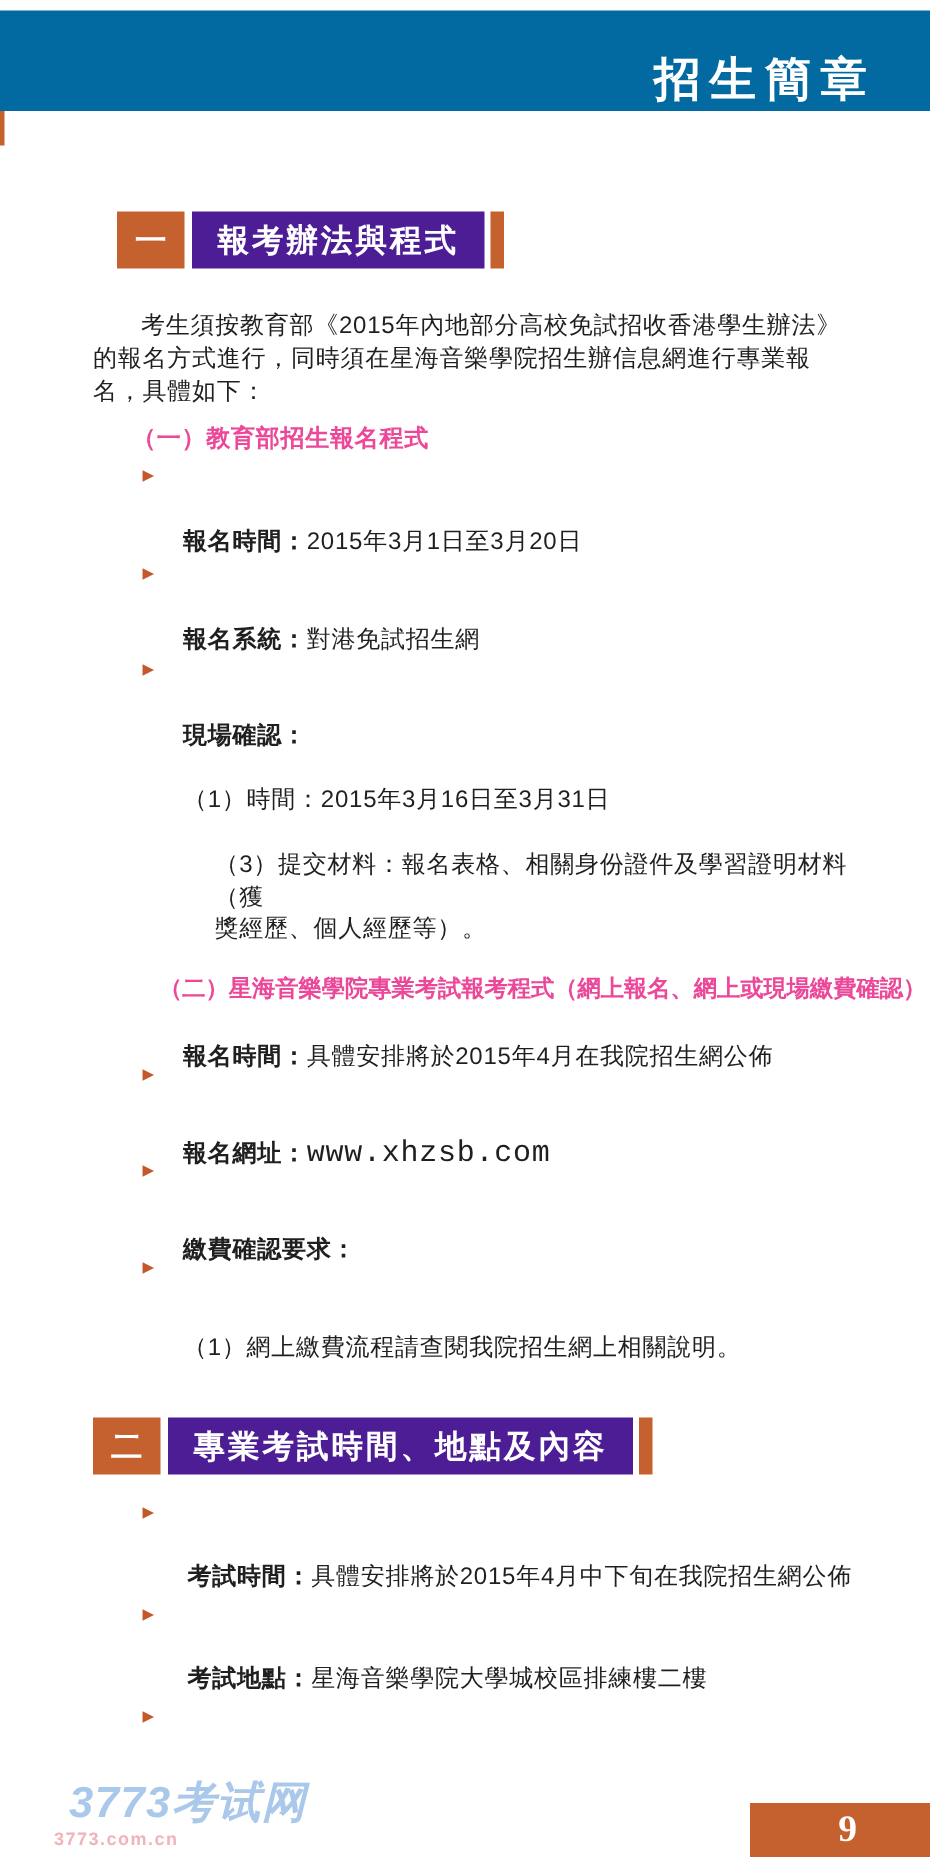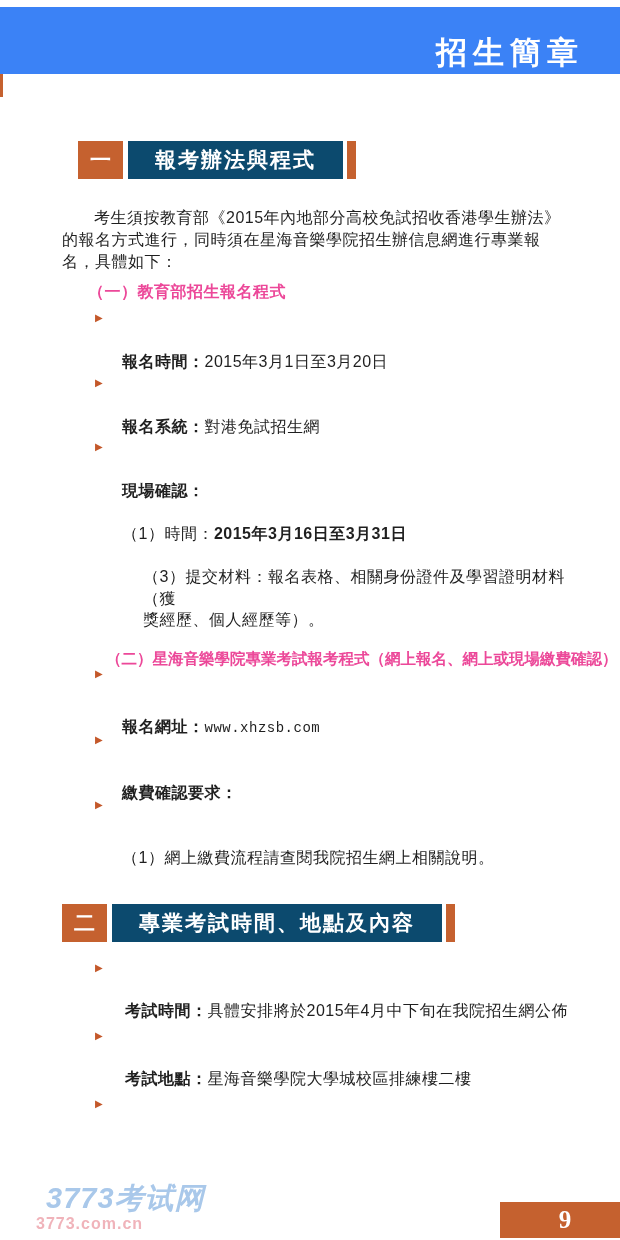--- a/index.html
+++ b/index.html
@@ -2,39 +2,39 @@
 <html><head>
 <meta charset="utf-8">
 <style>
   html,body{margin:0;padding:0;background:#fff;}
   .page{
     position:relative;width:620px;height:1240px;background:#ffffff;overflow:hidden;
     font-family:"Liberation Sans","DejaVu Sans",sans-serif;color:#1f1f1f;
   }
   
   .topbar{
-    margin-top:7px;height:67px;background:#3b82f6;
+    margin-top:7px;height:67px;background:#0369a1;
     display:flex;justify-content:flex-end;align-items:flex-end;
     padding-right:36px;box-sizing:border-box;
   }
   .topbar .doc-title{
     font-family:"Liberation Serif","DejaVu Serif",serif;
     font-weight:bold;color:#ffffff;font-size:31px;letter-spacing:6px;line-height:1;
     padding-bottom:6px;
   }
   .left-stub{position:absolute;left:0;top:74px;width:3px;height:23px;background:#c5612f;}
   
   .sec-header{display:flex;align-items:stretch;margin-left:78px;height:38px;}
   .num-box{
     width:45px;background:#c5612f;color:#fff;display:flex;align-items:center;justify-content:center;
     font-size:21px;font-weight:bold;
   }
   .label-box{
-    margin-left:5px;background:#0c4a6e;color:#fff;display:flex;align-items:center;
-    padding:0 27px;font-size:21px;font-weight:bold;letter-spacing:2px;white-space:nowrap;
+    margin-left:5px;background:#4c1d95;color:#fff;display:flex;align-items:center;
+    padding:0 17px;font-size:21px;font-weight:bold;letter-spacing:2px;white-space:nowrap;
   }
   .tick{margin-left:4px;width:9px;background:#c5612f;}
   
   .content{margin:0 30px 0 62px;}
   .intro{
     margin:28px 0 0 0;font-size:16px;line-height:22px;letter-spacing:0.5px;
     white-space:pre-line;text-indent:2em;
   }
   .sub-heading{
     margin:9px 0 0 26px;color:#ec4899;font-weight:bold;font-size:16px;letter-spacing:0.5px;
@@ -46,38 +46,38 @@
     position:relative;padding-left:60px;font-size:16px;line-height:21.5px;letter-spacing:0.5px;
     white-space:pre-line;
   }
   ul.blist.spaced li{padding-left:63px;line-height:21px;margin-bottom:5px;}
   .arrow{
     position:absolute;left:33px;top:5px;font-size:10px;color:#c4582a;line-height:1;
   }
   .arrow.raised{top:-4px;}
   ul.blist.spaced .arrow, ul.blist.paras .arrow{top:5px;}
   .lbl{font-weight:bold;}
-  .mono{font-family:"Liberation Mono","DejaVu Sans Mono",monospace;font-size:14px;text-align:right;}
+  .mono{font-family:"Liberation Mono","DejaVu Sans Mono",monospace;font-size:20px;text-align:right;}
   .hang3{padding-left:81px !important;text-indent:-21px;}
-  .bold-seg{font-weight:bold;} .gap-md{height:36px;} .gap-lg{height:42px;}
+  .bold-seg{font-weight:normal;} .gap-md{height:36px;} .gap-lg{height:42px;}
   
   .page-num-box{
     position:absolute;right:0;bottom:2px;width:120px;height:36px;background:#c5612f;
     display:flex;align-items:center;justify-content:center;
   }
   .page-num-box span{
     font-family:"Liberation Serif","DejaVu Serif",serif;font-weight:bold;color:#fff;font-size:25px;
     padding-left:10px;
   }
   .watermark{position:absolute;left:6px;bottom:8px;line-height:1;}
   .wm-logo{
     font-style:italic;font-weight:bold;font-size:29px;color:#a9c8ea;letter-spacing:1px;margin-left:40px;
   }
   .wm-url{
-    margin:3px 0 0 30px;font-weight:bold;font-size:16px;color:#f0b3ba;letter-spacing:1px;
+    margin:3px 0 0 30px;font-weight:bold;font-size:12px;color:#f0b3ba;letter-spacing:1px;
   }
 </style>
 </head>
 <body>
 
 <div class="page">
 
   <div class="topbar">
     <span class="doc-title">招生簡章</span>
   </div>
@@ -116,20 +116,23 @@
       </li>
       <li class="hang3">
         <span>（3）提交材料：報名表格、相關身份證件及學習證明材料（獲
 獎經歷、個人經歷等）。</span>
       </li>
     </ul>
 
     <div class="sub-heading tight" style="margin-top:18px">（二）星海音樂學院專業考試報考程式（網上報名、網上或現場繳費確認）</div>
     <ul class="blist" style="margin-top:3px">
       <li>
+        <span class="lbl">報名時間：</span><span>具體安排將於2015年4月在我院招生網公佈</span>
+      </li>
+      <li>
         <span class="arrow raised">▶</span>
         <span class="lbl">報名網址：</span><span class="mono">www.xhzsb.com</span>
       </li>
       <li>
         <span class="arrow raised">▶</span>
         <span class="lbl">繳費確認要求：</span>
       </li>
       <li>
         <span class="arrow raised">▶</span>
         <span>（1）網上繳費流程請查閱我院招生網上相關說明。</span>

